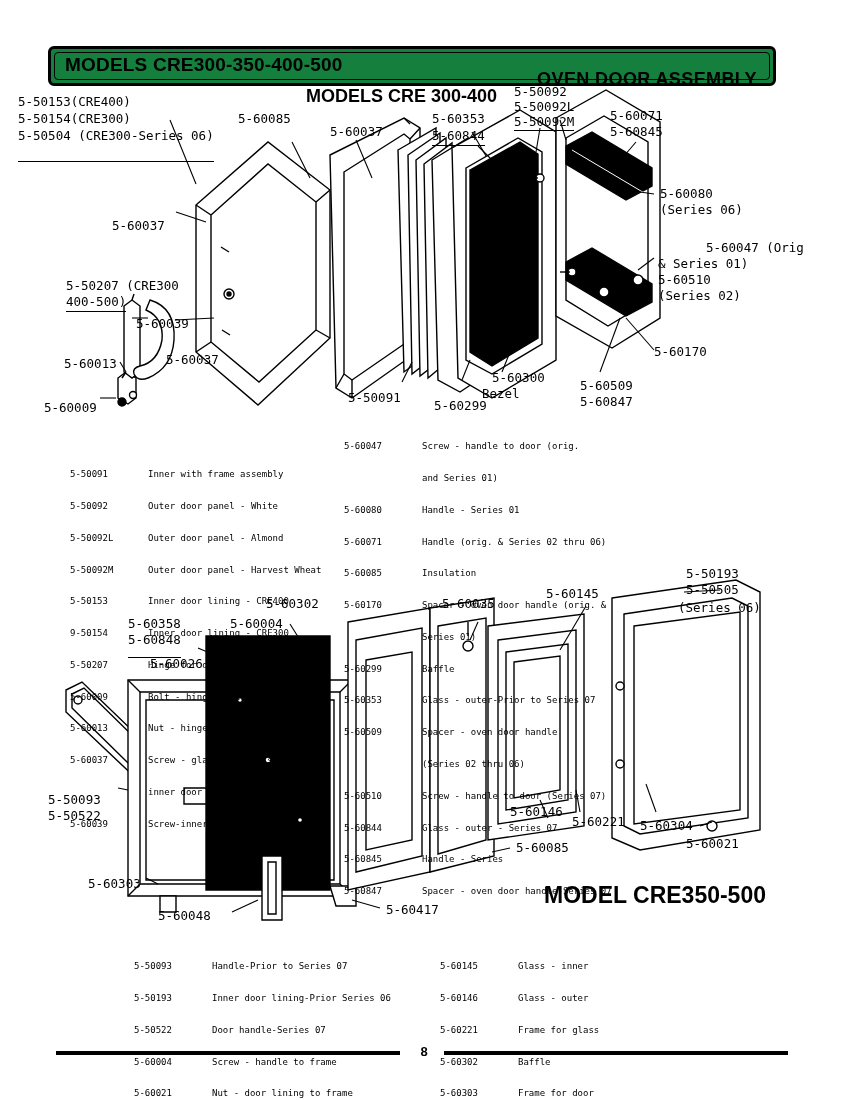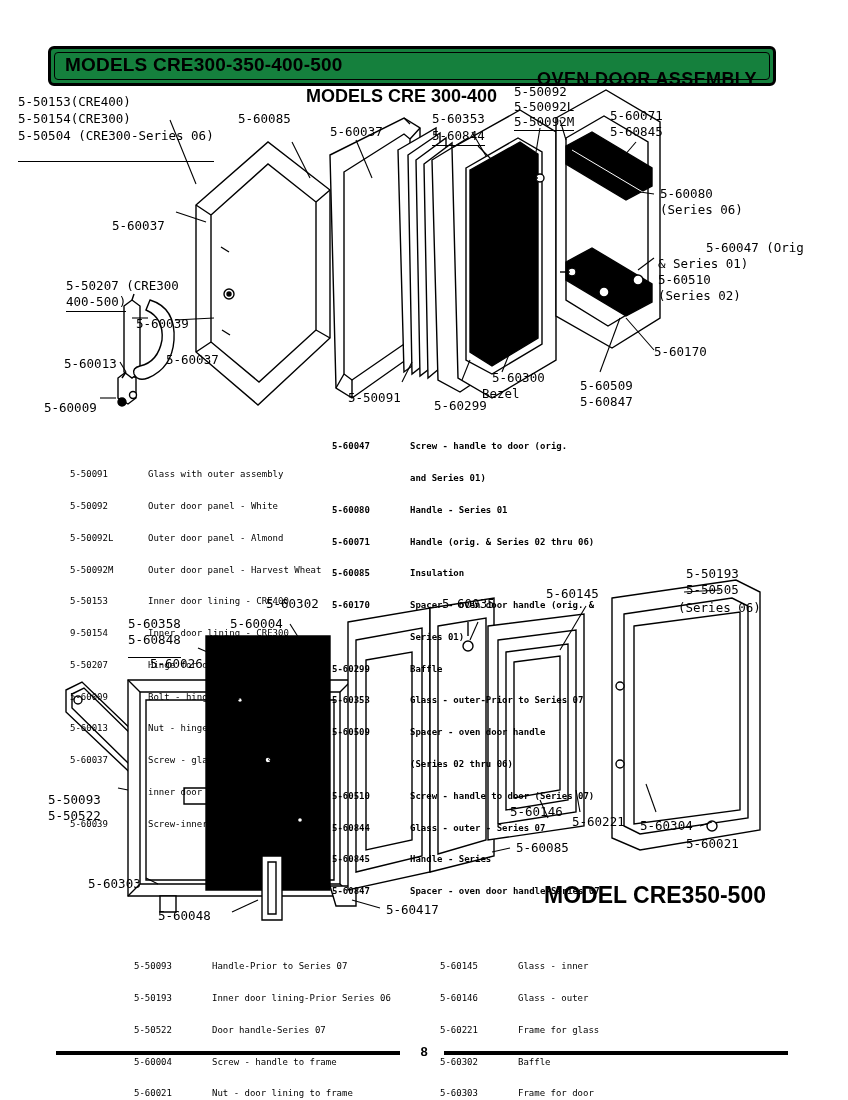--- a/index.html
+++ b/index.html
@@ -223,35 +223,35 @@
 
   <div class="lbl" style="left:654px;top:344px;">5-60170</div>
   <div class="lbl" style="left:348px;top:390px;">5-50091</div>
   <div class="lbl" style="left:434px;top:398px;">5-60299</div>
   <div class="lbl" style="left:492px;top:370px;">5-60300</div>
   <div class="lbl" style="left:482px;top:386px;text-align:center;">Bezel</div>
   <div class="lbl" style="left:580px;top:378px;">5-60509</div>
   <div class="lbl" style="left:580px;top:394px;">5-60847</div>
 
   <div class="legend" style="left:70px;top:448px;">
-    <span class="row"><span class="pn">5-50091</span><span>Glass with outer assembly</span></span>
+    <span class="row"><span class="pn">5-50091</span><span>Inner with frame assembly</span></span>
     <span class="row"><span class="pn">5-50092</span><span>Outer door panel - White</span></span>
     <span class="row"><span class="pn">5-50092L</span><span>Outer door panel - Almond</span></span>
     <span class="row"><span class="pn">5-50092M</span><span>Outer door panel - Harvest Wheat</span></span>
     <span class="row"><span class="pn">5-50153</span><span>Inner door lining - CRE400</span></span>
     <span class="row"><span class="pn">9-50154</span><span>Inner door lining - CRE300</span></span>
     <span class="row"><span class="pn">5-50207</span><span>Hinge for door</span></span>
     <span class="row"><span class="pn">5-60009</span><span>Bolt - hinge to door</span></span>
     <span class="row"><span class="pn">5-60013</span><span>Nut - hinge to door</span></span>
     <span class="row"><span class="pn">5-60037</span><span>Screw - glass frame assembly -</span></span>
     <span class="row"><span class="pn"></span><span>inner door lining</span></span>
     <span class="row"><span class="pn">5-60039</span><span>Screw-inner oven lining</span></span>
   </div>
 
-  <div class="legend" style="left:332px;top:420px;font-weight:bold;">
+  <div class="legend" style="left:344px;top:420px;">
     <span class="row"><span class="pn">5-60047</span><span>Screw - handle to door (orig.</span></span>
     <span class="row"><span class="pn"></span><span>and Series 01)</span></span>
     <span class="row"><span class="pn">5-60080</span><span>Handle - Series 01</span></span>
     <span class="row"><span class="pn">5-60071</span><span>Handle (orig. &amp; Series 02 thru 06)</span></span>
     <span class="row"><span class="pn">5-60085</span><span>Insulation</span></span>
     <span class="row"><span class="pn">5-60170</span><span>Spacer - oven door handle (orig. &amp;</span></span>
     <span class="row"><span class="pn"></span><span>Series 01)</span></span>
     <span class="row"><span class="pn">5-60299</span><span>Baffle</span></span>
     <span class="row"><span class="pn">5-60353</span><span>Glass - outer-Prior to Series 07</span></span>
     <span class="row"><span class="pn">5-60509</span><span>Spacer - oven door handle</span></span>

